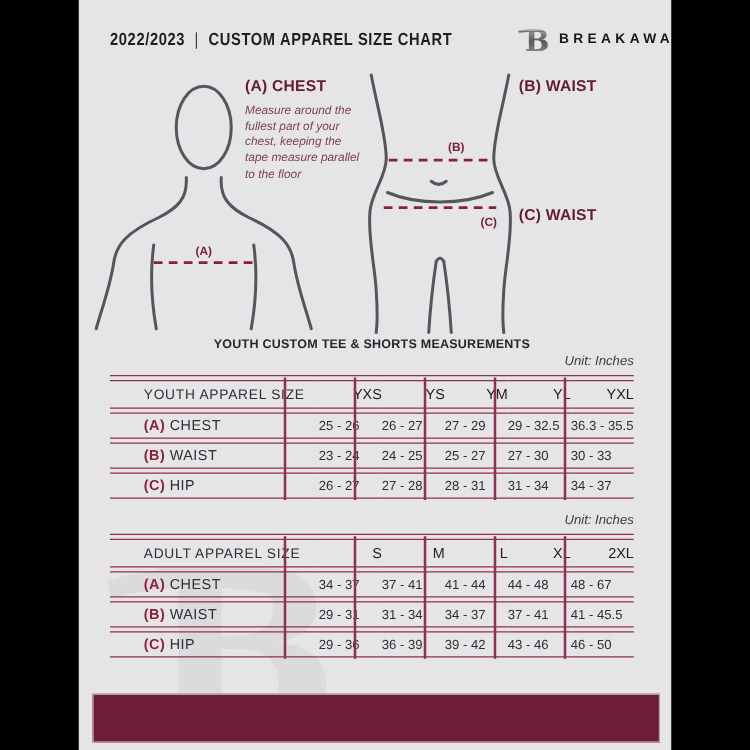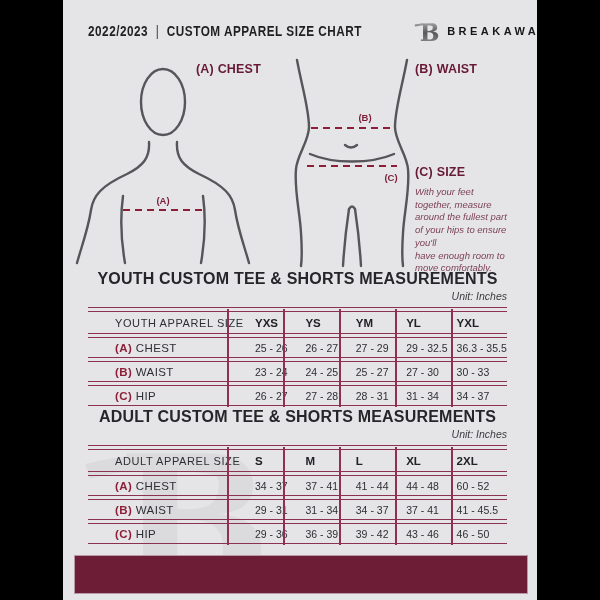--- a/index.html
+++ b/index.html
@@ -26,31 +26,31 @@
   .instr-hips{left:352px;top:165px;}
 
   .fig{position:absolute;z-index:1;}
   .fig-torso{left:8px;top:60px;}
   .fig-lower{left:220px;top:57px;}
 
   
   .table-section{position:absolute;left:25px;width:419px;text-align:center;z-index:2;}
   .section-youth{top:270px;}
   .section-adult{top:408px;}
-  .tbl-title{font-size:16px;font-weight:bold;color:#26262a;letter-spacing:.2px;}
+  .tbl-title{font-size:10px;font-weight:bold;color:#26262a;letter-spacing:.2px;}
   .tbl-unit{font-size:10.5px;font-style:italic;color:#3c3c40;margin-top:2px;text-align:right;}
   .table-wrap{position:relative;margin-top:5px;}
   table.size-table{width:419px;table-layout:fixed;border-collapse:separate;border-spacing:0 3px;
                    border-top:1px solid #8d3150;}
   .size-table th,.size-table td{height:19px;padding:0;border-top:1px solid #8d3150;
                    border-bottom:1px solid #8d3150;background:transparent;vertical-align:middle;}
   .size-table th{height:21px;}
   .size-table th.lbl{width:140px;font-weight:normal;font-size:11px;letter-spacing:.6px;
                    text-align:left;padding-left:27px;color:#2e2e33;}
-  .size-table th.szh{font-weight:bold;font-size:11.5px;color:#222226;text-align:left;}
+  .size-table th.szh{font-weight:normal;font-size:11.5px;color:#222226;text-align:right;}
   .size-table td.rowlbl{text-align:left;padding-left:27px;font-size:11.5px;color:#2e2e33;letter-spacing:.4px;}
   .size-table td.rowlbl .pref{color:#8d2038;font-weight:bold;}
   .size-table td.val{font-size:10.5px;text-align:left;color:#2e2e33;}
   .vline{position:absolute;top:2px;bottom:2px;width:2px;background:#8e3150;}
   .v1{left:139px;}.v2{left:195px;}.v3{left:251px;}.v4{left:307px;}.v5{left:363px;}
 
   
   .watermark{position:absolute;left:16px;top:426px;z-index:0;}
   .footer-bar{position:absolute;left:11px;top:555px;width:452px;height:37px;background:#6d1d36;
               border:1px solid #b898a4;z-index:3;}
@@ -106,33 +106,31 @@
         <path d="M66 152 Q69 147 72 152"></path>
       </g>
       <path d="M28 71 H110" stroke="#8c1f38" stroke-width="2.2" stroke-dasharray="7 5" fill="none"></path>
       <text x="82" y="64" text-anchor="middle" font-size="9.5" font-weight="bold" fill="#7a1c36">(B)</text>
       <path d="M24 109 H114" stroke="#8c1f38" stroke-width="2.2" stroke-dasharray="7 5" fill="none"></path>
       <text x="108" y="124" text-anchor="middle" font-size="9.5" font-weight="bold" fill="#7a1c36">(C)</text>
     </svg>
 
     <div class="instr instr-chest">
       <h3>(A) CHEST</h3>
+      <p>Measure around the
+fullest part of your
+chest, keeping the
+tape measure parallel
+to the floor</p>
     </div>
     <div class="instr instr-waist">
       <h3>(B) WAIST</h3>
     </div>
     <div class="instr instr-hips">
-      <h3>(C) SIZE</h3>
-      <p>With your feet
-together, measure
-around the fullest part
-of your hips to ensure
-you'll
-have enough room to
-move comfortably.</p>
+      <h3>(C) WAIST</h3>
     </div>
 
     <div class="watermark">
       <svg width="205" height="168" viewBox="0 0 120 100">
         <text x="22" y="95" font-family="DejaVu Serif, serif" font-weight="bold" font-size="108" fill="#dbdbdd">B</text>
         <path d="M4 27 C30 20 58 20 82 25" stroke="#dbdbdd" stroke-width="9" fill="none"></path>
       </svg>
     </div>
 
     <div class="table-section section-youth">
@@ -177,40 +175,39 @@
           </table>
         <div class="vline v1"></div>
         <div class="vline v2"></div>
         <div class="vline v3"></div>
         <div class="vline v4"></div>
         <div class="vline v5"></div>
       </div>
     </div>
 
     <div class="table-section section-adult">
-      <div class="tbl-title">ADULT CUSTOM TEE &amp; SHORTS MEASUREMENTS</div>
       <div class="tbl-unit">Unit: Inches</div>
       <div class="table-wrap">
         <table class="size-table">
             <tbody>
               <tr>
                 <th class="lbl">ADULT APPAREL SIZE</th>
                 <th class="szh">S</th>
                 <th class="szh">M</th>
                 <th class="szh">L</th>
                 <th class="szh">XL</th>
                 <th class="szh">2XL</th>
               </tr>
               <tr>
                 <td class="rowlbl"><span class="pref">(A)</span> CHEST</td>
                 <td class="val">34 - 37</td>
                 <td class="val">37 - 41</td>
                 <td class="val">41 - 44</td>
                 <td class="val">44 - 48</td>
-                <td class="val">60 - 52</td>
+                <td class="val">48 - 67</td>
               </tr>
               <tr>
                 <td class="rowlbl"><span class="pref">(B)</span> WAIST</td>
                 <td class="val">29 - 31</td>
                 <td class="val">31 - 34</td>
                 <td class="val">34 - 37</td>
                 <td class="val">37 - 41</td>
                 <td class="val">41 - 45.5</td>
               </tr>
               <tr>

